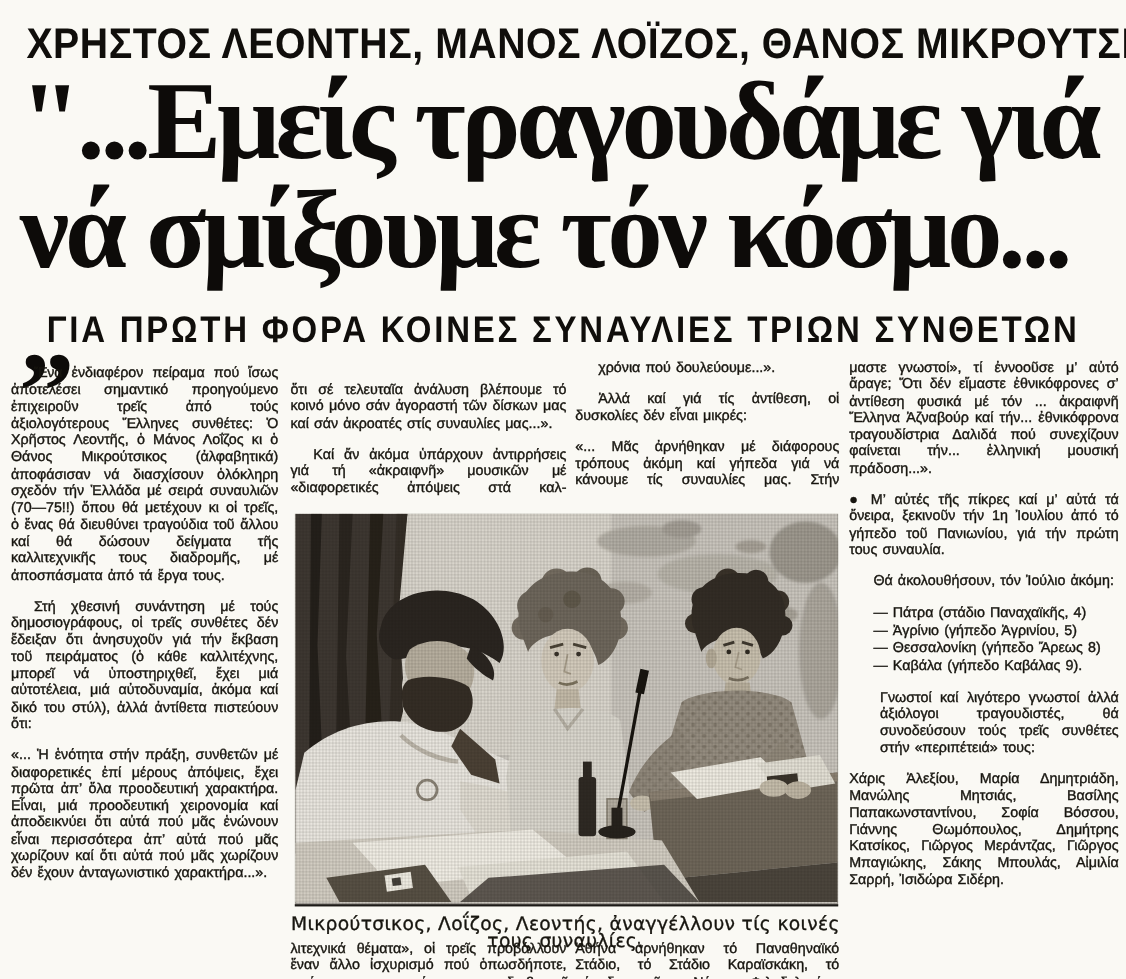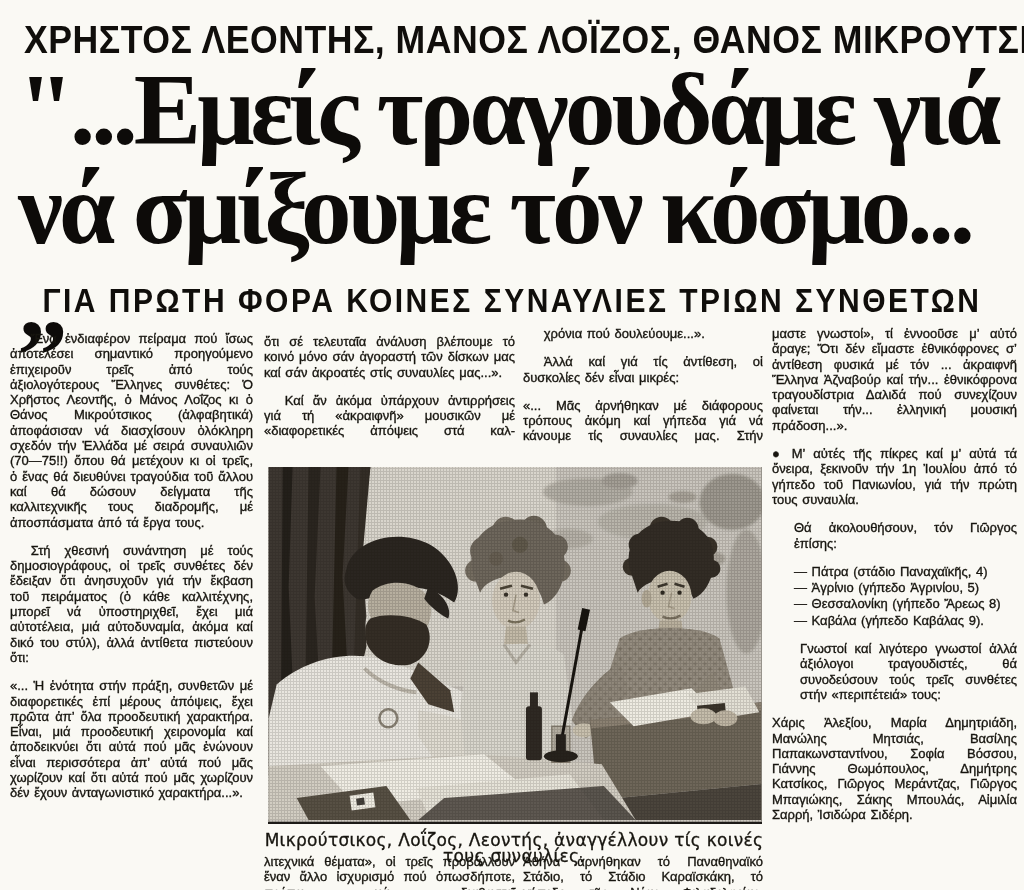--- a/index.html
+++ b/index.html
@@ -34,21 +34,21 @@
     -webkit-text-stroke:0.35px #17150f;
     word-spacing:1px;
   }
   .para { margin:0 0 13px 0; }
   .para.indent { text-indent:1.6em; }
   .para.inset  { margin-left:22px; }
   .para.hang   { margin-left:22px; padding-left:20px; text-indent:-20px; margin-bottom:1px; }
   .para.gaptop { margin-top:13px;margin-left:28px; }
   .para.runon  { text-align-last:justify; }
   #col1  { left:10px;  top:331px; width:243px; }
-  #col2t { left:264px; top:334px; width:251px; }
+  #col2t { left:264px; top:346px; width:251px; }
   #col3t { left:523px; top:326px; width:240px; }
   #col4  { left:772px; top:326px; width:245px; }
   #col2b { left:264px; top:854px; width:251px; }
   #col3b { left:523px; top:854px; width:240px; }
   .photo {
     position:absolute; left:268px; top:467px; width:494px; height:355px;
     margin:0; background:#c9c5bd; border-bottom:2px solid #1c1a17;
     box-shadow:inset 0 0 0 1px rgba(40,36,30,.25);
   }
   .photo svg { display:block; }
@@ -87,21 +87,21 @@
       <p class="para indent runon">Καί ἄν ἀκόμα ὑπάρχουν ἀντιρρήσεις γιά τή «ἀκραιφνῆ» μουσικῶν μέ «διαφορετικές ἀπόψεις στά καλ-</p>
     </div>
   <div class="col" id="col3t">
       <p class="para indent">χρόνια πού δουλεύουμε...».</p>
       <p class="para indent">Ἀλλά καί γιά τίς ἀντίθεση, οἱ δυσκολίες δέν εἶναι μικρές:</p>
       <p class="para runon">«... Μᾶς ἀρνήθηκαν μέ διάφορους τρόπους ἀκόμη καί γήπεδα γιά νά κάνουμε τίς συναυλίες μας. Στήν</p>
     </div>
   <div class="col" id="col4">
       <p class="para">μαστε γνωστοί», τί ἐννοοῦσε μ’ αὐτό ἄραγε; Ὅτι δέν εἴμαστε ἐθνικόφρονες σ’ ἀντίθεση φυσικά μέ τόν ... ἀκραιφνῆ Ἕλληνα Ἀζναβούρ καί τήν... ἐθνικόφρονα τραγουδίστρια Δαλιδά πού συνεχίζουν φαίνεται τήν... ἑλληνική μουσική πράδοση...».</p>
       <p class="para">● Μ’ αὐτές τῆς πίκρες καί μ’ αὐτά τά ὄνειρα, ξεκινοῦν τήν 1η Ἰουλίου ἀπό τό γήπεδο τοῦ Πανιωνίου, γιά τήν πρώτη τους συναυλία.</p>
-      <p class="para inset">Θά ἀκολουθήσουν, τόν Γιῶργος ἐπίσης:</p>
+      <p class="para inset">Θά ἀκολουθήσουν, τόν Ἰούλιο ἀκόμη:</p>
       <p class="para hang">— Πάτρα (στάδιο Παναχαϊκῆς, 4)</p>
       <p class="para hang">— Ἀγρίνιο (γήπεδο Ἀγρινίου, 5)</p>
       <p class="para hang">— Θεσσαλονίκη (γήπεδο Ἄρεως 8)</p>
       <p class="para hang">— Καβάλα (γήπεδο Καβάλας 9).</p>
       <p class="para gaptop">Γνωστοί καί λιγότερο γνωστοί ἀλλά ἀξιόλογοι τραγουδιστές, θά συνοδεύσουν τούς τρεῖς συνθέτες στήν «περιπέτειά» τους:</p>
       <p class="para">Χάρις Ἀλεξίου, Μαρία Δημητριάδη, Μανώλης Μητσιάς, Βασίλης Παπακωνσταντίνου, Σοφία Βόσσου, Γιάννης Θωμόπουλος, Δημήτρης Κατσίκος, Γιῶργος Μεράντζας, Γιῶργος Μπαγιώκης, Σάκης Μπουλάς, Αἰμιλία Σαρρή, Ἰσιδώρα Σιδέρη.</p>
     </div>
 
   <figure class="photo">
     <svg viewBox="0 0 494 354" width="494" height="353" role="img" aria-label="Οἱ τρεῖς συνθέτες καθισμένοι σέ τραπέζι συνέντευξης μέ μικρόφωνο καί χαρτιά">

